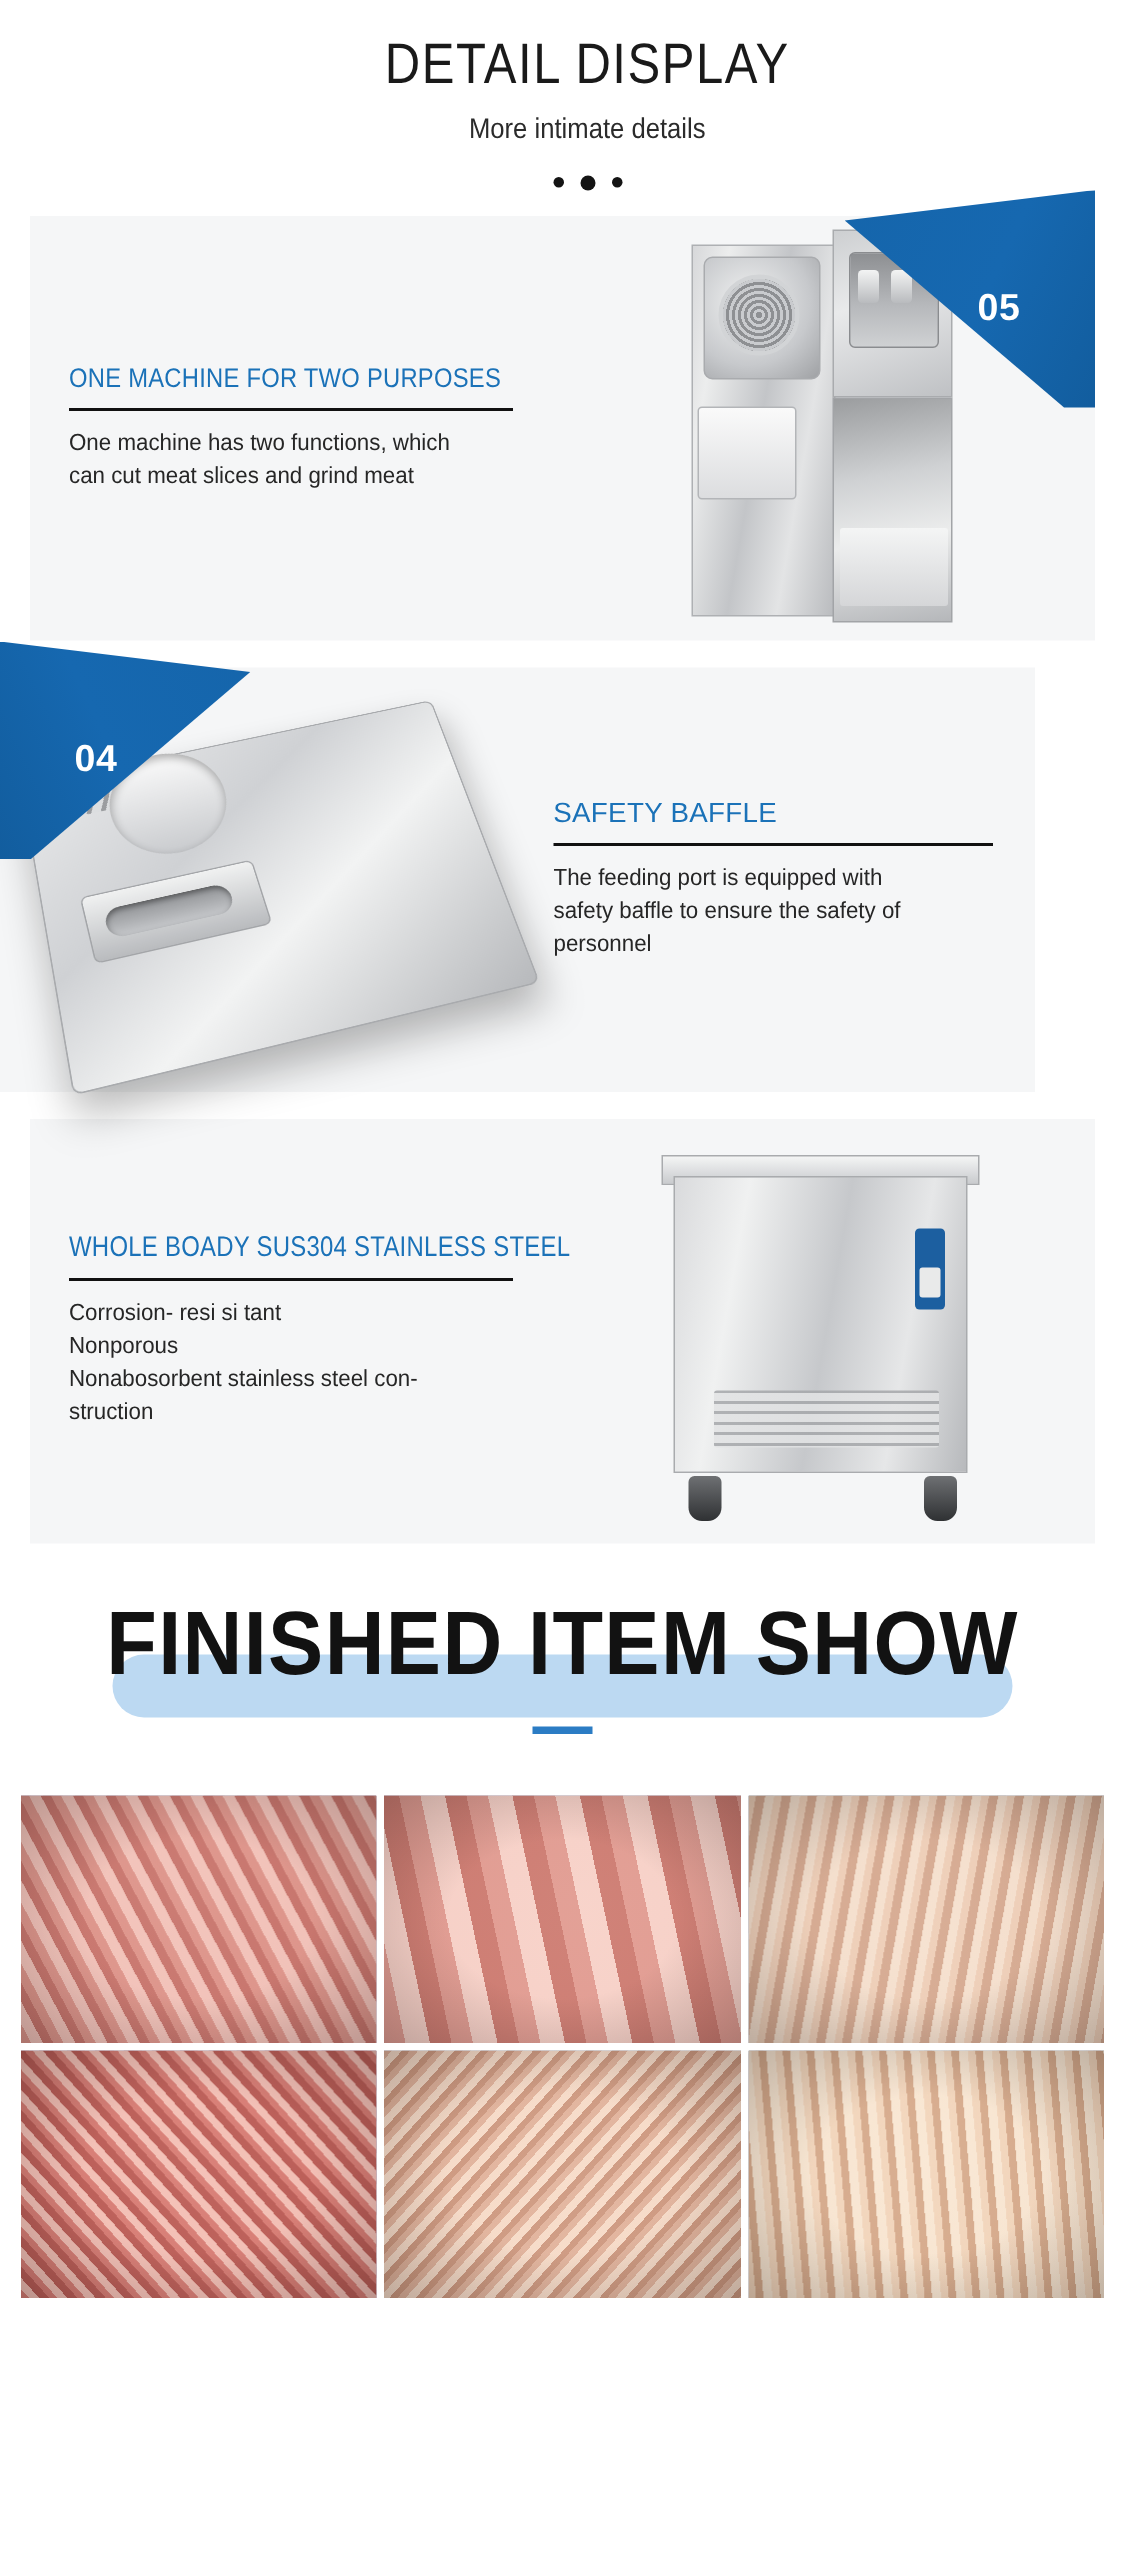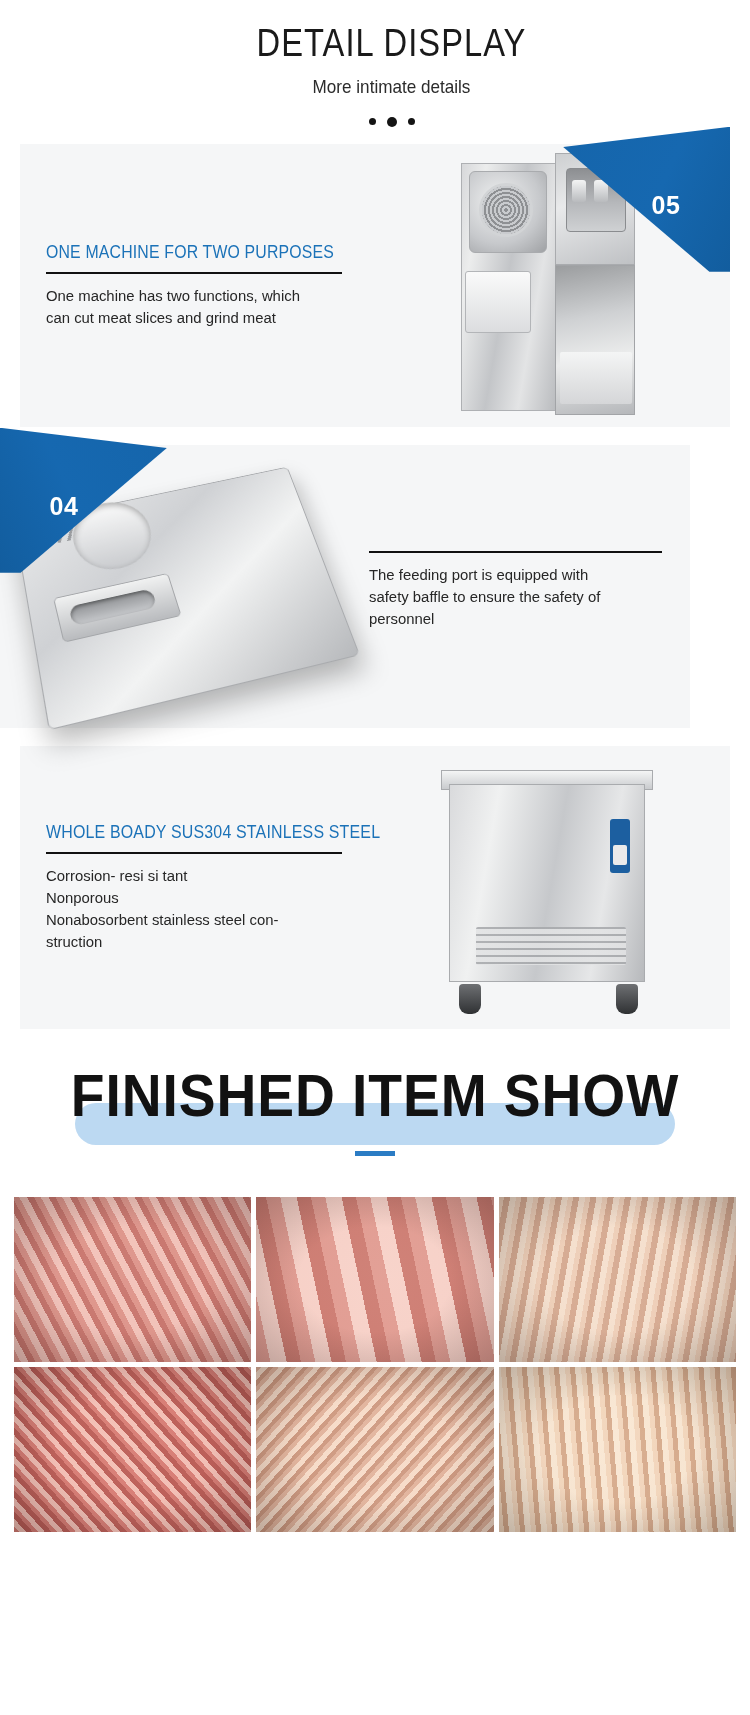--- a/index.html
+++ b/index.html
@@ -325,20 +325,21 @@
     </div>
     <div class="badge right">
       <div class="tri"></div>
       <span class="num">05</span>
     </div>
   </div>
 
   <div class="card wide text-right">
     <div class="card-inner">
       <div class="txt">
+        <div class="feat-title wide-t">SAFETY BAFFLE</div>
         <div class="rule"></div>
         <div class="feat-body">
           <span class="ln">The feeding port is equipped with</span>
           <span class="ln">safety baffle to ensure the safety of</span>
           <span class="ln">personnel</span>
         </div>
       </div>
       <div class="pic">
         <div class="machine m2">
           <div class="plate"></div>

